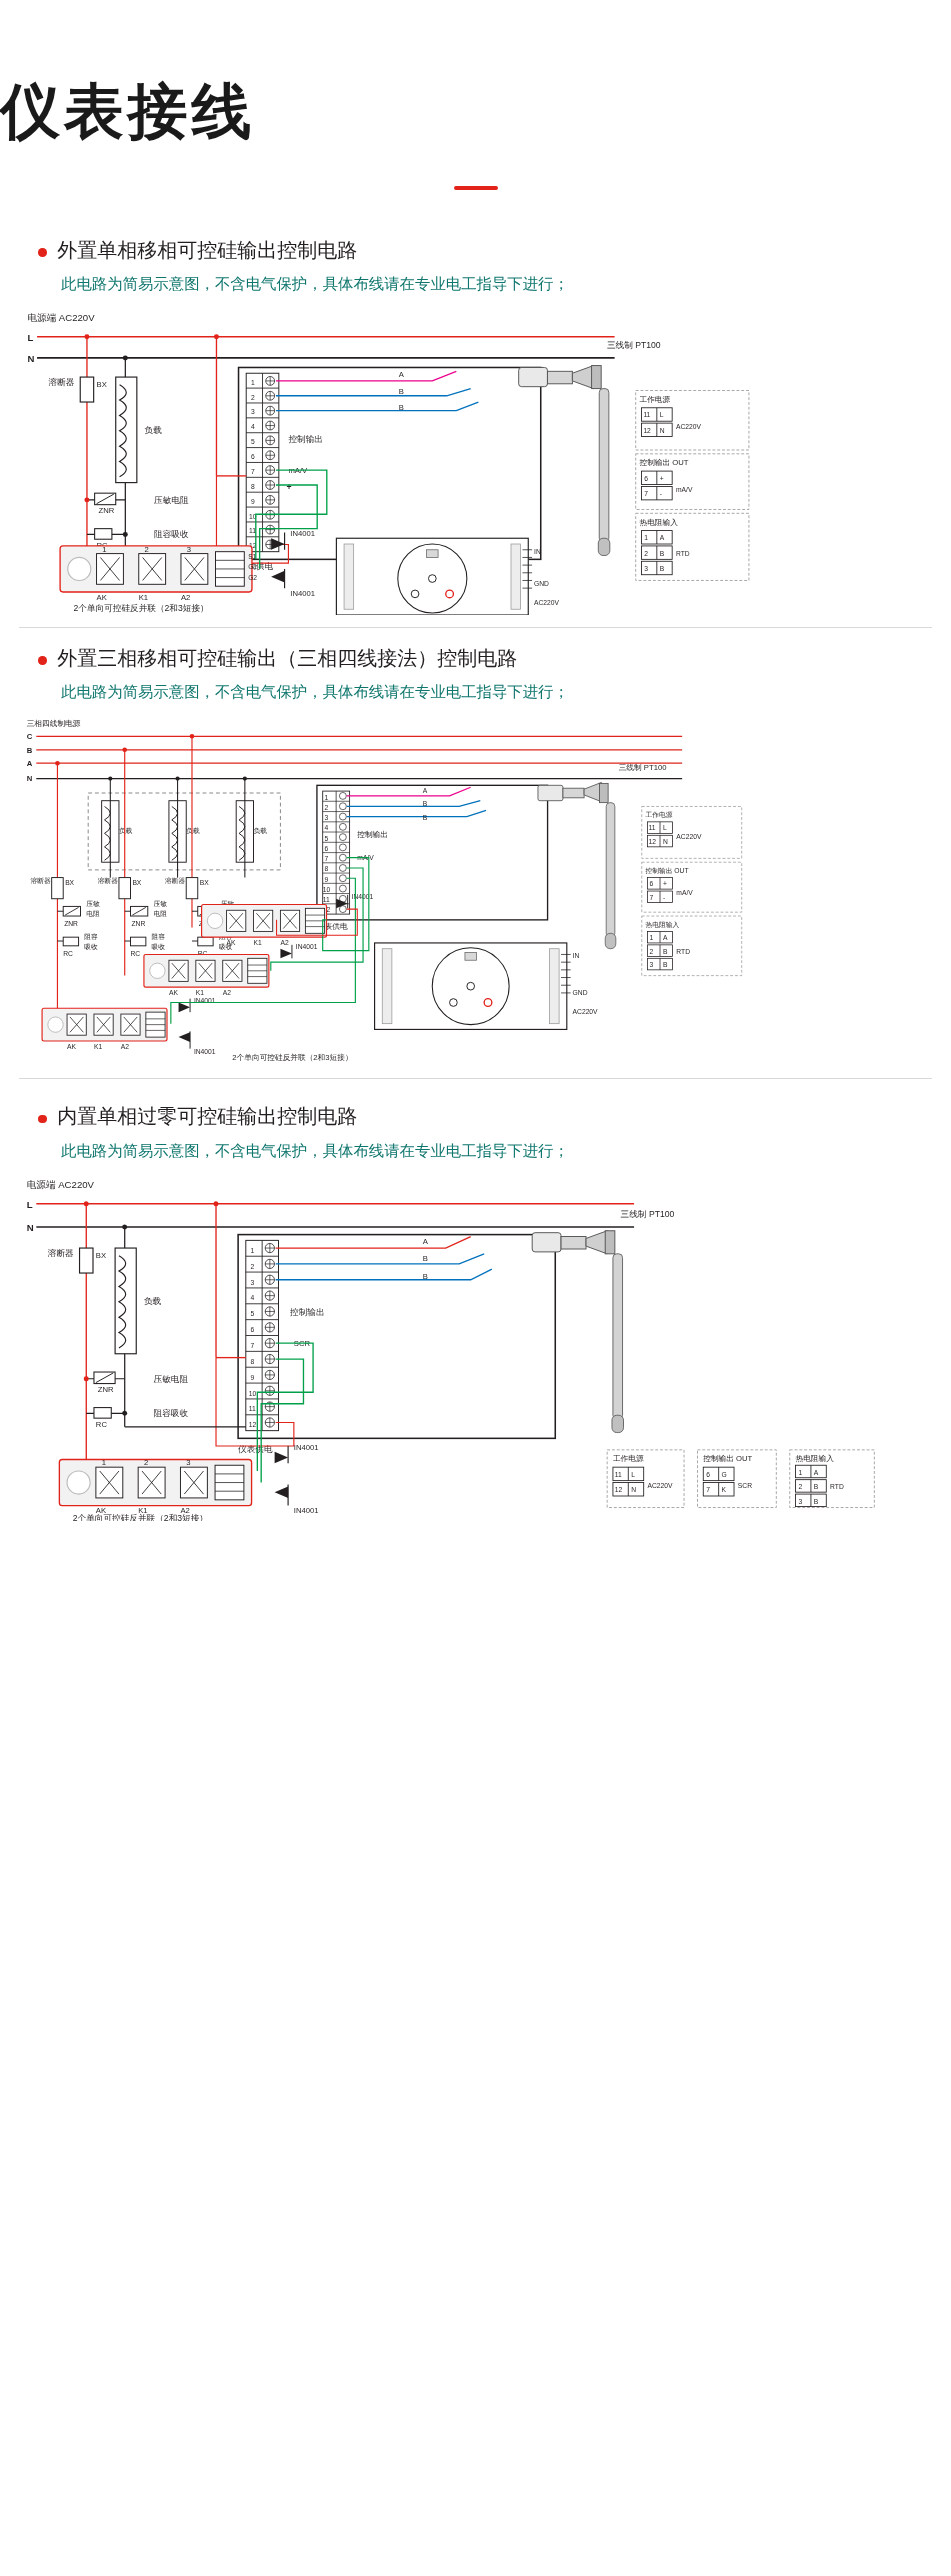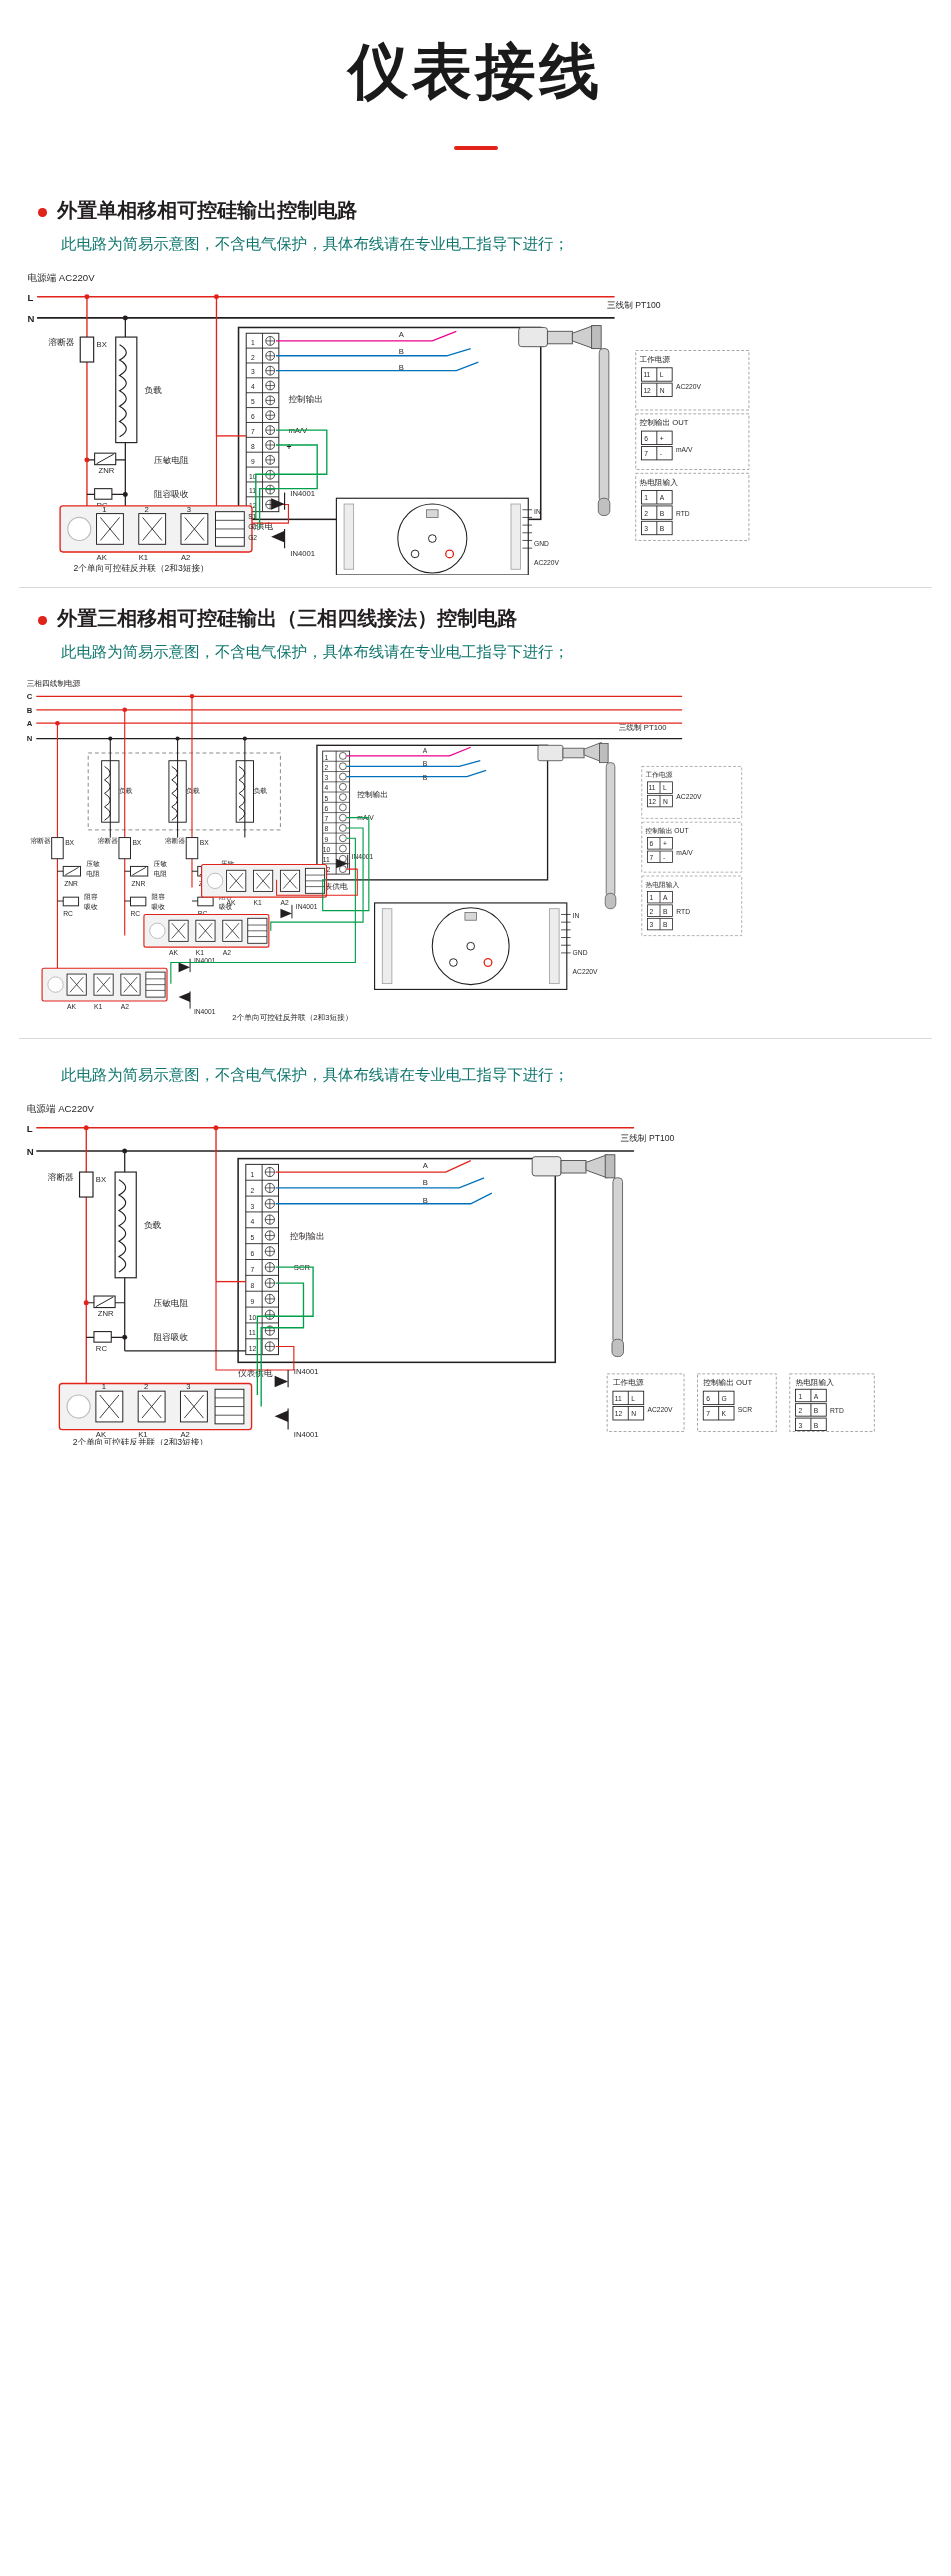--- a/index.html
+++ b/index.html
@@ -1,34 +1,34 @@
 <!DOCTYPE html>
 <html><head>
 <meta charset="utf-8">
 <style>
   html,body{margin:0;padding:0;background:#fff;}
   body{width:951px;font-family:"Liberation Sans","DejaVu Sans",sans-serif;color:#231f20;}
   .page{position:relative;width:951px;height:2576px;overflow:hidden;}
 
   
   .title{
-    text-align:center;font-size:60px;font-weight:bold;letter-spacing:3.8px;
-    padding-top:32px;color:#1a1a1a;
+    text-align:left;font-size:60px;font-weight:bold;letter-spacing:3.8px;
+    padding-top:32px;color:#1a1a1a;margin-top:40px;
   }
   .title-rule{
     width:44px;height:3.8px;background:#e2231a;margin:33px auto 0 auto;border-radius:1.9px;
   }
 
   
   .section{position:relative;}
   .sec-head{display:flex;align-items:flex-start;margin:0 0 0 38px;}
   .sec-bullet{
     width:8.6px;height:8.6px;border-radius:50%;background:#e2231a;margin-top:10.6px;margin-right:10.6px;flex:0 0 auto;
   }
-  .sec-title{font-size:20px;font-weight:bold;color:#231f20;line-height:1.2;}
+  .sec-title{font-size:20px;font-weight:normal;color:#231f20;line-height:1.2;}
   .sec-sub{font-size:15.4px;color:#0f766e;margin:11.5px 0 0 61px;line-height:1.4;}
 
   .divider{height:1px;background:#d9d9d9;margin:0 19px;}
 
   
   .diagram{position:relative;margin:0 auto;}
   .d1{width:913px;height:307px;margin-top:13.5px;}
   .d2{width:913px;height:356px;margin-top:11.5px;}
   .d3{width:913px;height:346px;margin-top:13.5px;}
 
@@ -610,20 +610,24 @@
         <path d="M341 170.7 H350 V300 H158 V322" fill="none" stroke="#00a04a" stroke-width="1.2"></path>
 
         <path d="M341 202.8 H352 V230 H268 V214" fill="none" stroke="#e2231a" stroke-width="1.1"></path>
       </svg>
     </div>
   </div>
 
   <div class="divider" style="margin-top:7.7px;"></div>
 
   <div class="section" style="margin-top:25px;">
+    <div class="sec-head">
+      <span class="sec-bullet"></span>
+      <span class="sec-title">内置单相过零可控硅输出控制电路</span>
+    </div>
     <div class="sec-sub">此电路为简易示意图，不含电气保护，具体布线请在专业电工指导下进行；</div>
 
     <div class="diagram d3">
       <svg width="913" height="346" viewBox="0 0 950 360" xmlns="http://www.w3.org/2000/svg">
         <text class="lbl10" x="8" y="14">电源端  AC220V</text>
 
         <text class="lbl10 bold" x="8" y="34" fill="#e2231a">L</text>
         <line x1="18" y1="30" x2="640" y2="30" stroke="#e2231a" stroke-width="1.6"></line>
         <text class="lbl10 bold" x="8" y="58">N</text>
         <line x1="18" y1="54" x2="640" y2="54" stroke="#231f20" stroke-width="1.6"></line>

